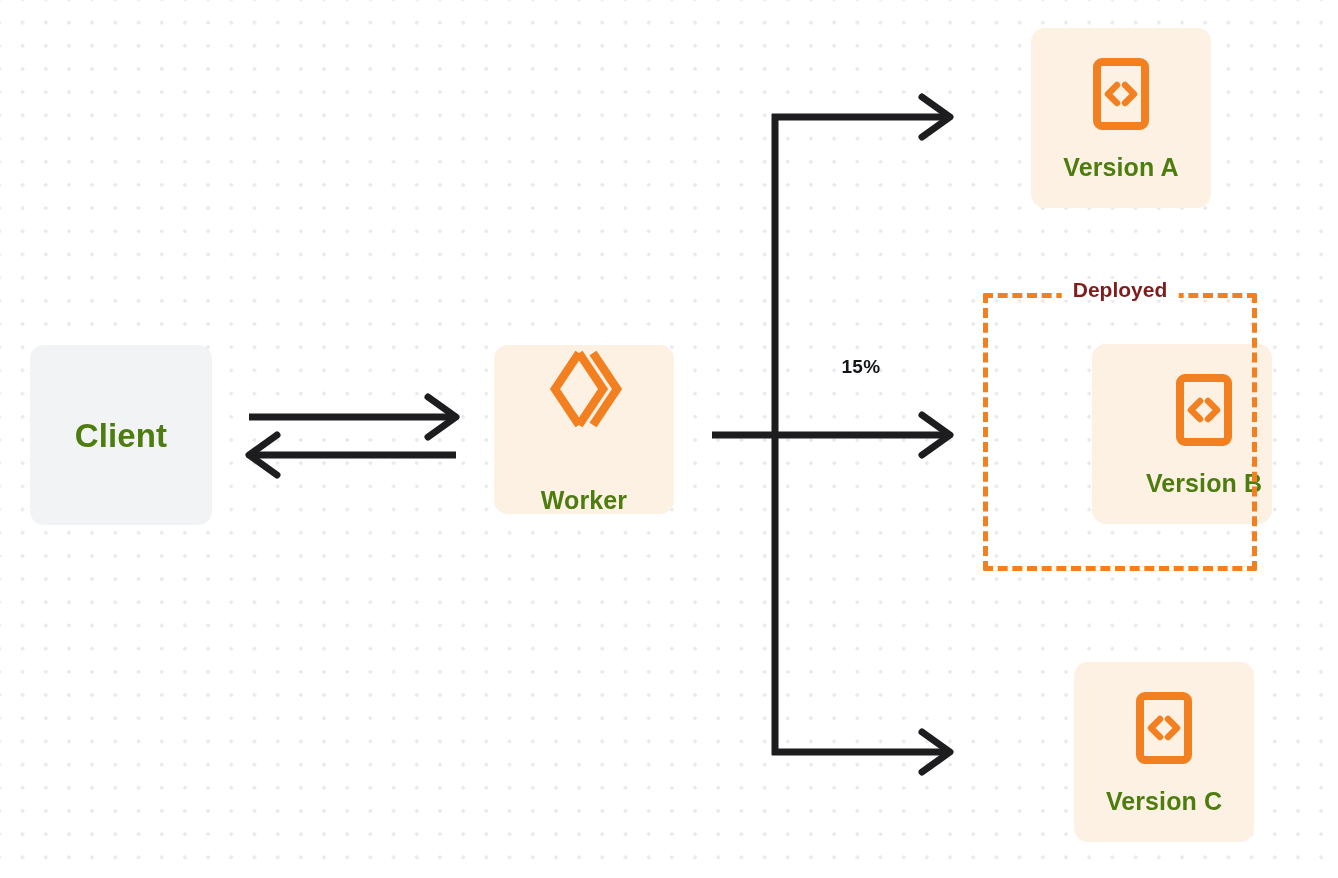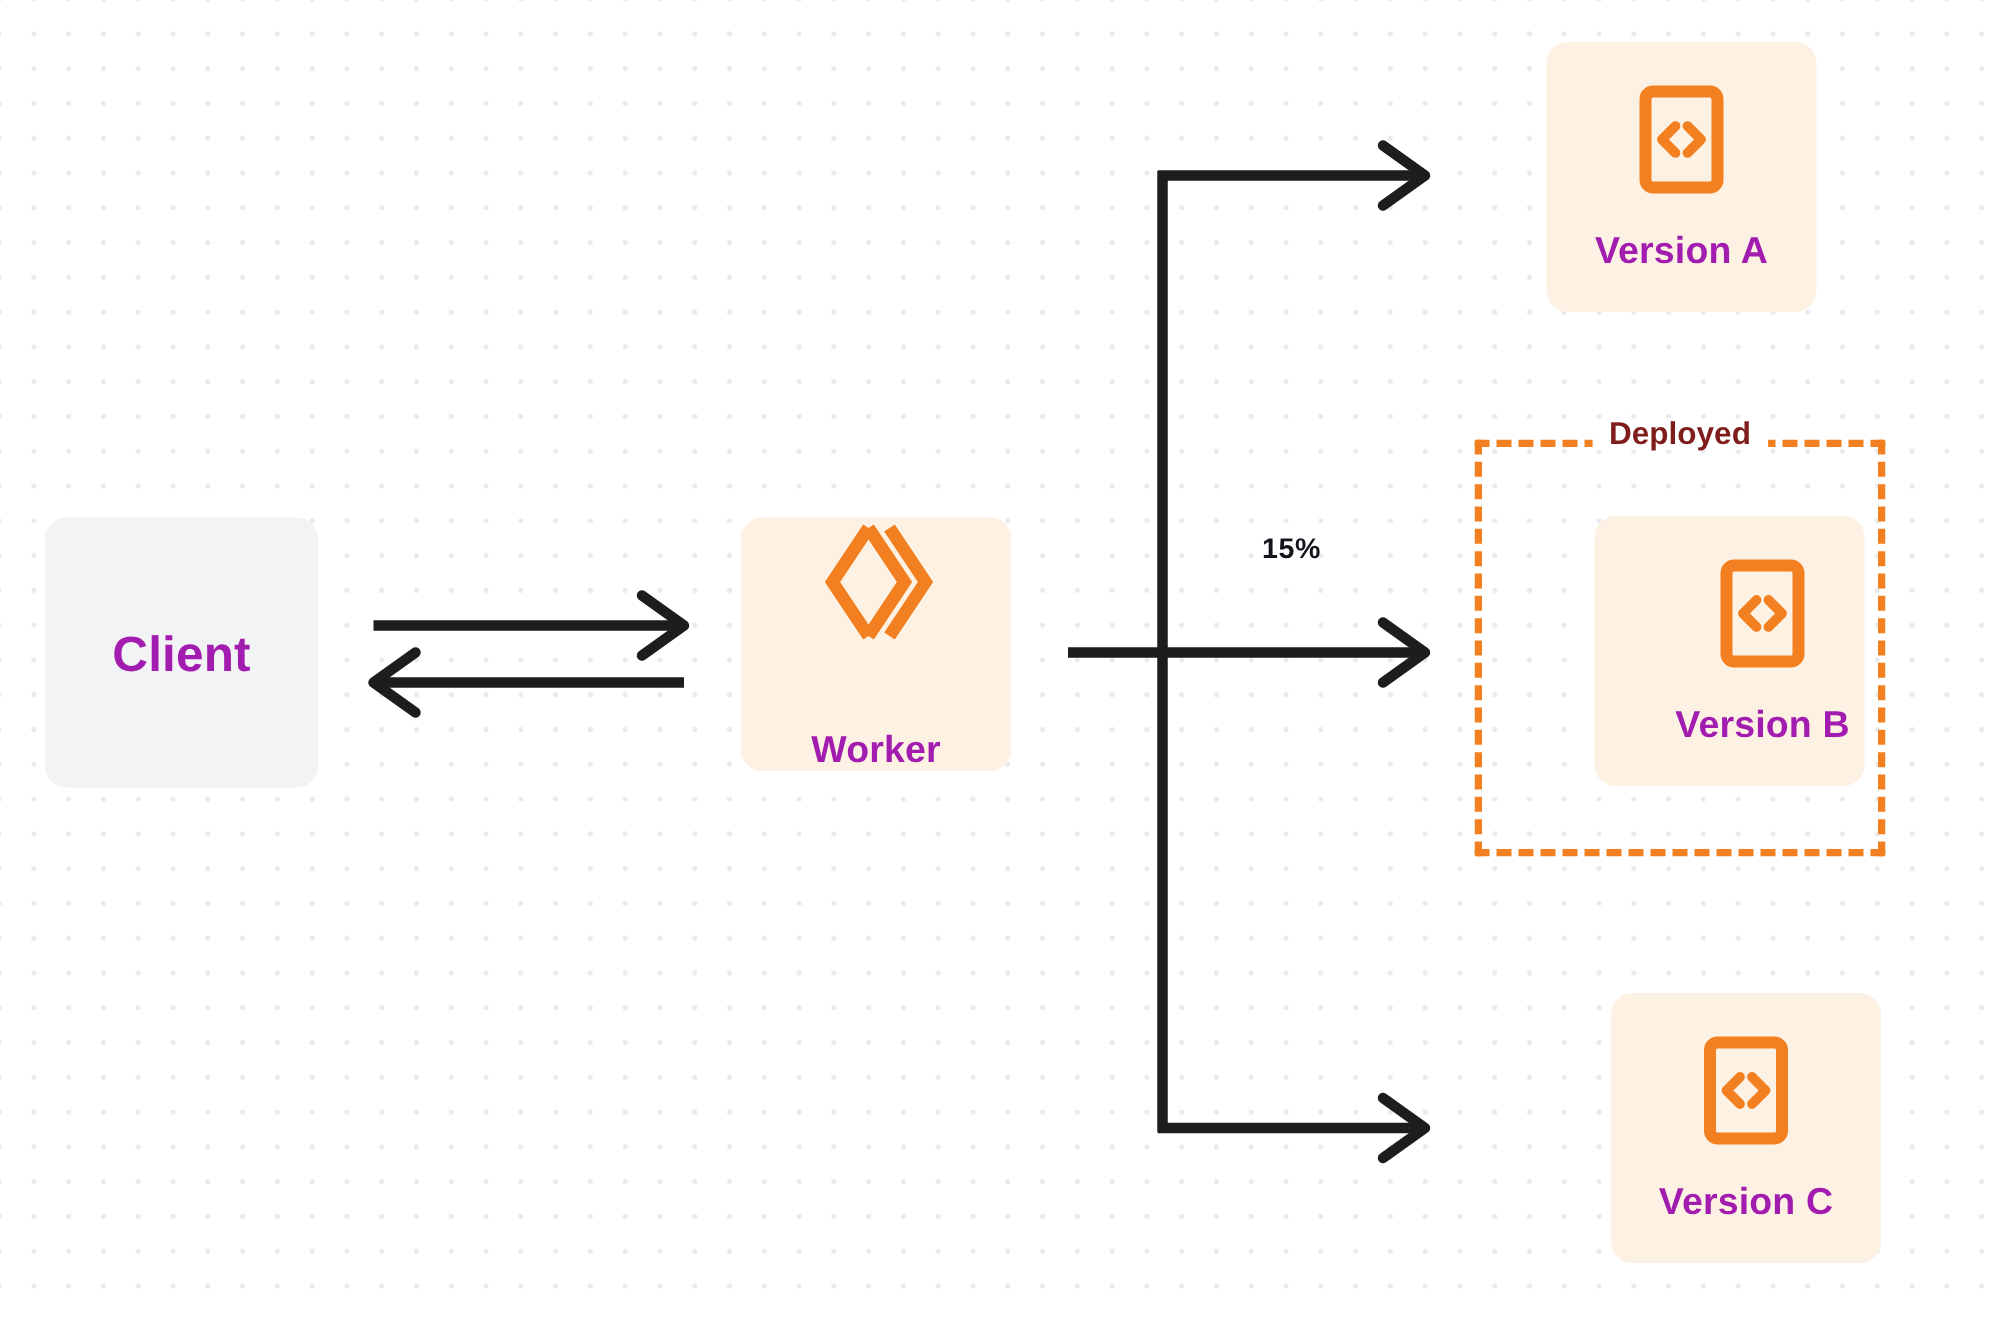--- a/index.html
+++ b/index.html
@@ -30,21 +30,21 @@
     box-sizing: border-box;
     border-radius: 14px;
     display: flex;
     flex-direction: column;
     align-items: center;
     justify-content: center;
   }
 
   .node-label {
     font-weight: bold;
-    color: #a21caf;
+    color: #4d7c0f;
     letter-spacing: 0.1px;
     line-height: 1;
     white-space: nowrap;
   }
 
   
   #client-node {
     left: 30px;
     top: 345px;
     width: 182px;
@@ -71,21 +71,21 @@
   .version-node {
     width: 180px;
     height: 180px;
     background: #fdf1e3;
   }
   .version-node .node-label {
     font-size: 25px;
     margin-top: 20px;
   }
   #version-a-node { left: 1031px; top: 28px; }
-  #version-b-node { left: 1063px; top: 344px; padding-left: 44px; }
+  #version-b-node { left: 1092px; top: 344px; padding-left: 44px; }
   #version-c-node { left: 1074px; top: 662px; }
 
   .icon-code, .icon-worker { display: block; }
 
   
   #deployed-group {
     position: absolute;
     left: 983px;
     top: 293px;
     width: 274px;

